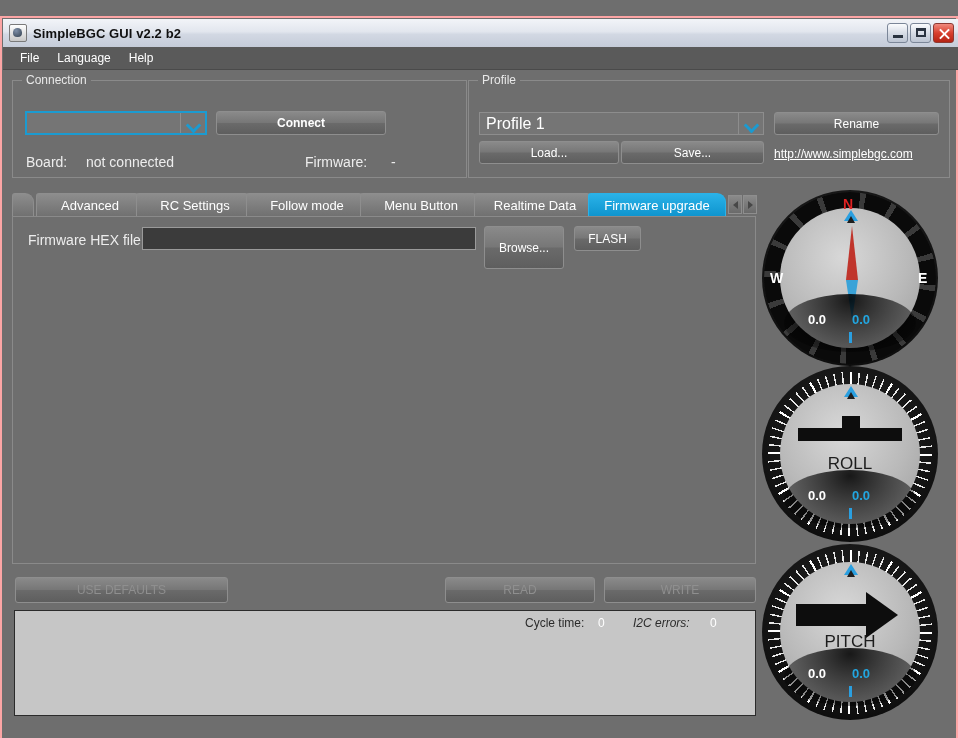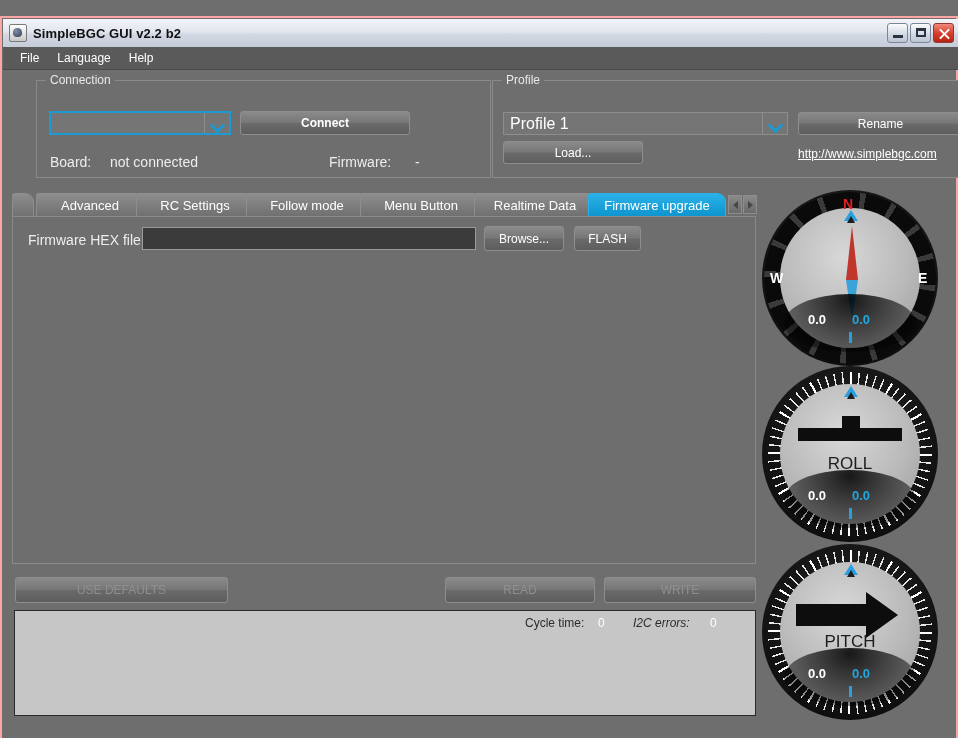--- a/index.html
+++ b/index.html
@@ -69,21 +69,20 @@
   }
   .menu-item{
     color:#ffffff;font-size:12px;padding:3px 9px;white-space:nowrap;
   }
 
   
   .group{
     position:absolute;box-sizing:border-box;
     border:1px solid #8a8a8a;
     background:#6e6e6e;
-    margin-left:24px;
   }
   .group-title{
     position:absolute;top:-8px;left:9px;background:#6e6e6e;
     padding:0 4px;font-size:12px;color:#e8e8e8;white-space:nowrap;
   }
 
   #conn-group{left:10px;top:62px;width:455px;height:98px;}
   #prof-group{left:466px;top:62px;width:482px;height:98px;}
 
   
@@ -318,20 +317,21 @@
     <div class="combo" style="left:10px;top:31px;width:285px;height:23px;">
       <div class="combo-text">Profile 1</div>
       <div class="combo-arrow">
           <span class="chev"></span>
         </div>
     </div>
 
     <div class="btn" style="left:305px;top:31px;width:165px;height:23px;">Rename</div>
 
     <div class="btn" style="left:10px;top:60px;width:140px;height:23px;">Load...</div>
+    <div class="btn" style="left:152px;top:60px;width:143px;height:23px;">Save...</div>
 
     <div class="link" style="left:305px;top:66px;">http://www.simplebgc.com</div>
   </div>
 
   <div class="tabstrip">
     <div class="tab stub" style="left:0px;width:22px;"></div>
     <div class="tab" style="left:24px;width:108px;">Advanced</div>
     <div class="tab" style="left:124px;width:118px;">RC Settings</div>
     <div class="tab" style="left:234px;width:122px;">Follow mode</div>
     <div class="tab" style="left:348px;width:122px;">Menu Button</div>
@@ -343,21 +343,21 @@
     <div class="tabnav" style="left:731px;">
         <span class="tri-r"></span>
       </div>
   </div>
 
   <div class="content"></div>
   <div class="lbl" style="left:26px;top:214px;">Firmware HEX file</div>
   <div class="hexfield">
     <span style="position:absolute;left:5px;top:3px;font-size:12px;color:#dddddd;"></span>
   </div>
-  <div class="btn" style="left:482px;top:208px;width:80px;height:25px;">Browse...</div>
+  <div class="btn" style="left:482px;top:208px;width:80px;height:43px;">Browse...</div>
   <div class="btn" style="left:572px;top:208px;width:67px;height:25px;">FLASH</div>
 
   <div class="btn disabled" style="left:13px;top:559px;width:213px;height:26px;">USE DEFAULTS</div>
   <div class="btn disabled" style="left:443px;top:559px;width:150px;height:26px;">READ</div>
   <div class="btn disabled" style="left:602px;top:559px;width:152px;height:26px;">WRITE</div>
 
   <div class="statusbar">
     <div class="st-lbl" style="left:510px;top:5px;">Cycle time:</div>
     <div class="st-val" style="left:583px;top:5px;">0</div>
     <div class="st-lbl" style="left:618px;top:5px;font-style:italic;">I2C errors:</div>

